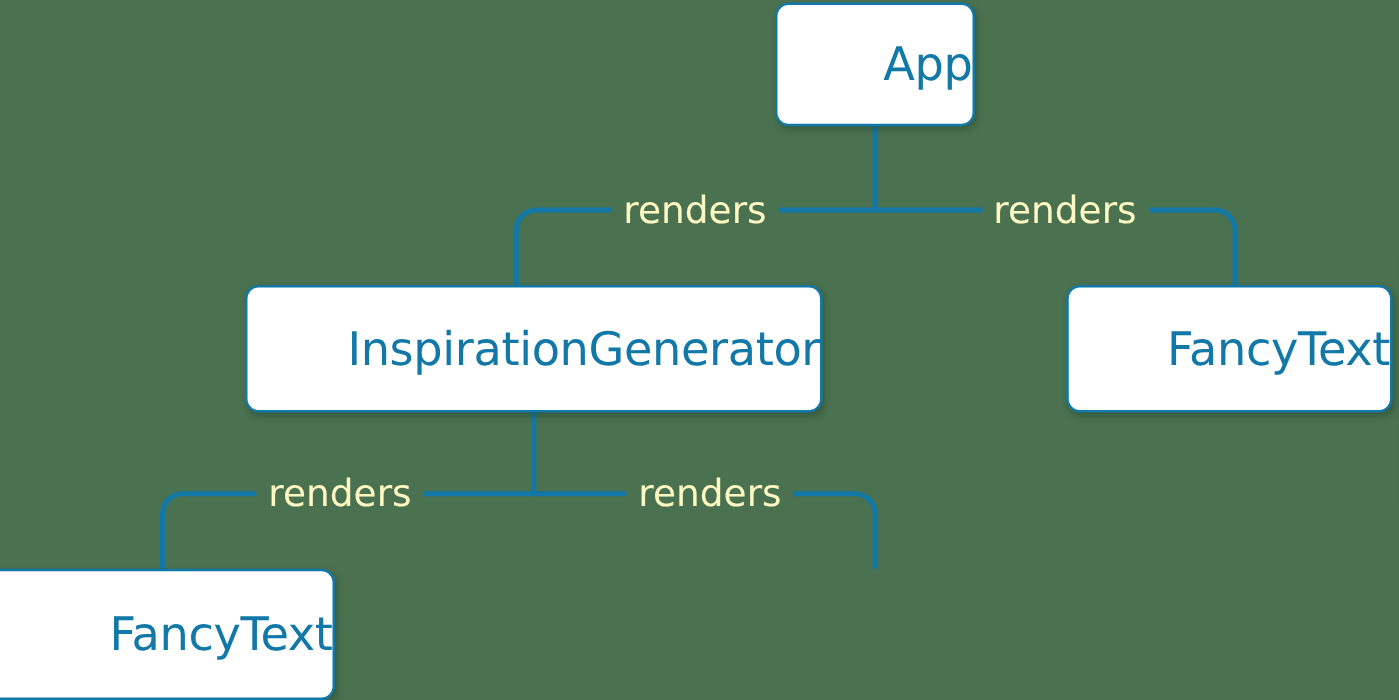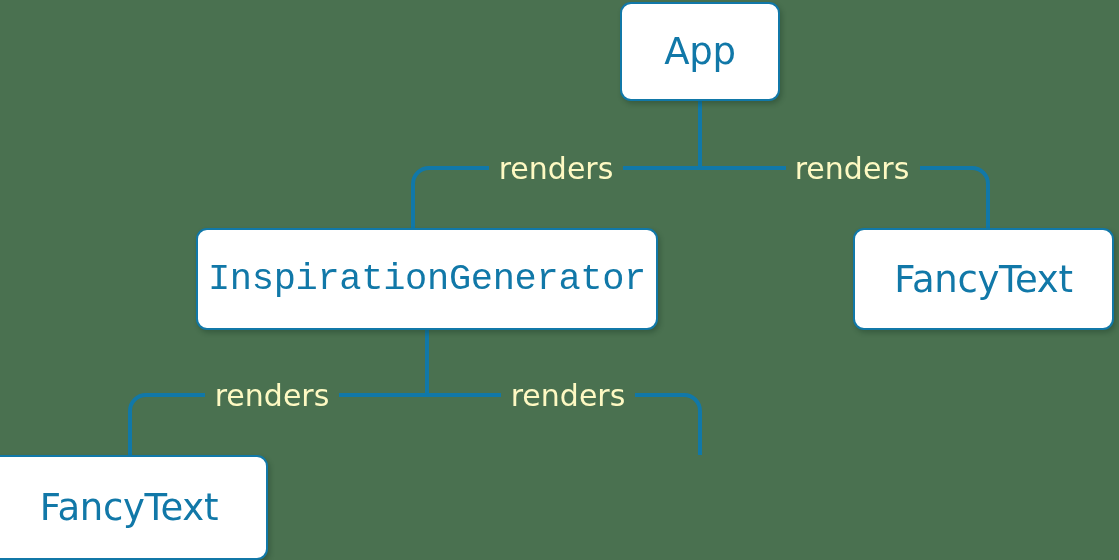--- a/index.html
+++ b/index.html
@@ -32,33 +32,33 @@
   .node-box {
     position: absolute;
     z-index: 2;
     box-sizing: border-box;
     background: #ffffff;
     border: 2.5px solid #1178a8;
     border-radius: 11px;
     box-shadow: 2px 3px 5px rgba(20, 50, 30, 0.32);
     display: flex;
     align-items: center;
-    justify-content: center;
+    justify-content: flex-end;
   }
   .node-label {
     color: #1178a8;
     font-size: 37px;
     font-weight: 400;
     letter-spacing: -0.3px;
     white-space: nowrap;
     line-height: 1;
   }
   
   #node-app        { left: 620px;  top: 2px;   width: 160px; height: 99px; }
-  #node-inspgen    { left: 196px;  top: 228px; width: 462px; height: 102px; font-family: Liberation Mono, monospace; }
+  #node-inspgen    { left: 196px;  top: 228px; width: 462px; height: 102px; }
   #node-fancy-right{ left: 853px;  top: 228px; width: 261px; height: 102px; }
   #node-fancy-left { left: -10px;  top: 455px; width: 278px; height: 105px; }
   #node-copyright  { left: 568px;  top: 455px; width: 263px; height: 105px; }
 
   
   .edge-label {
     position: absolute;
     z-index: 3;
     color: #fef9c3;
     font-size: 30px;

